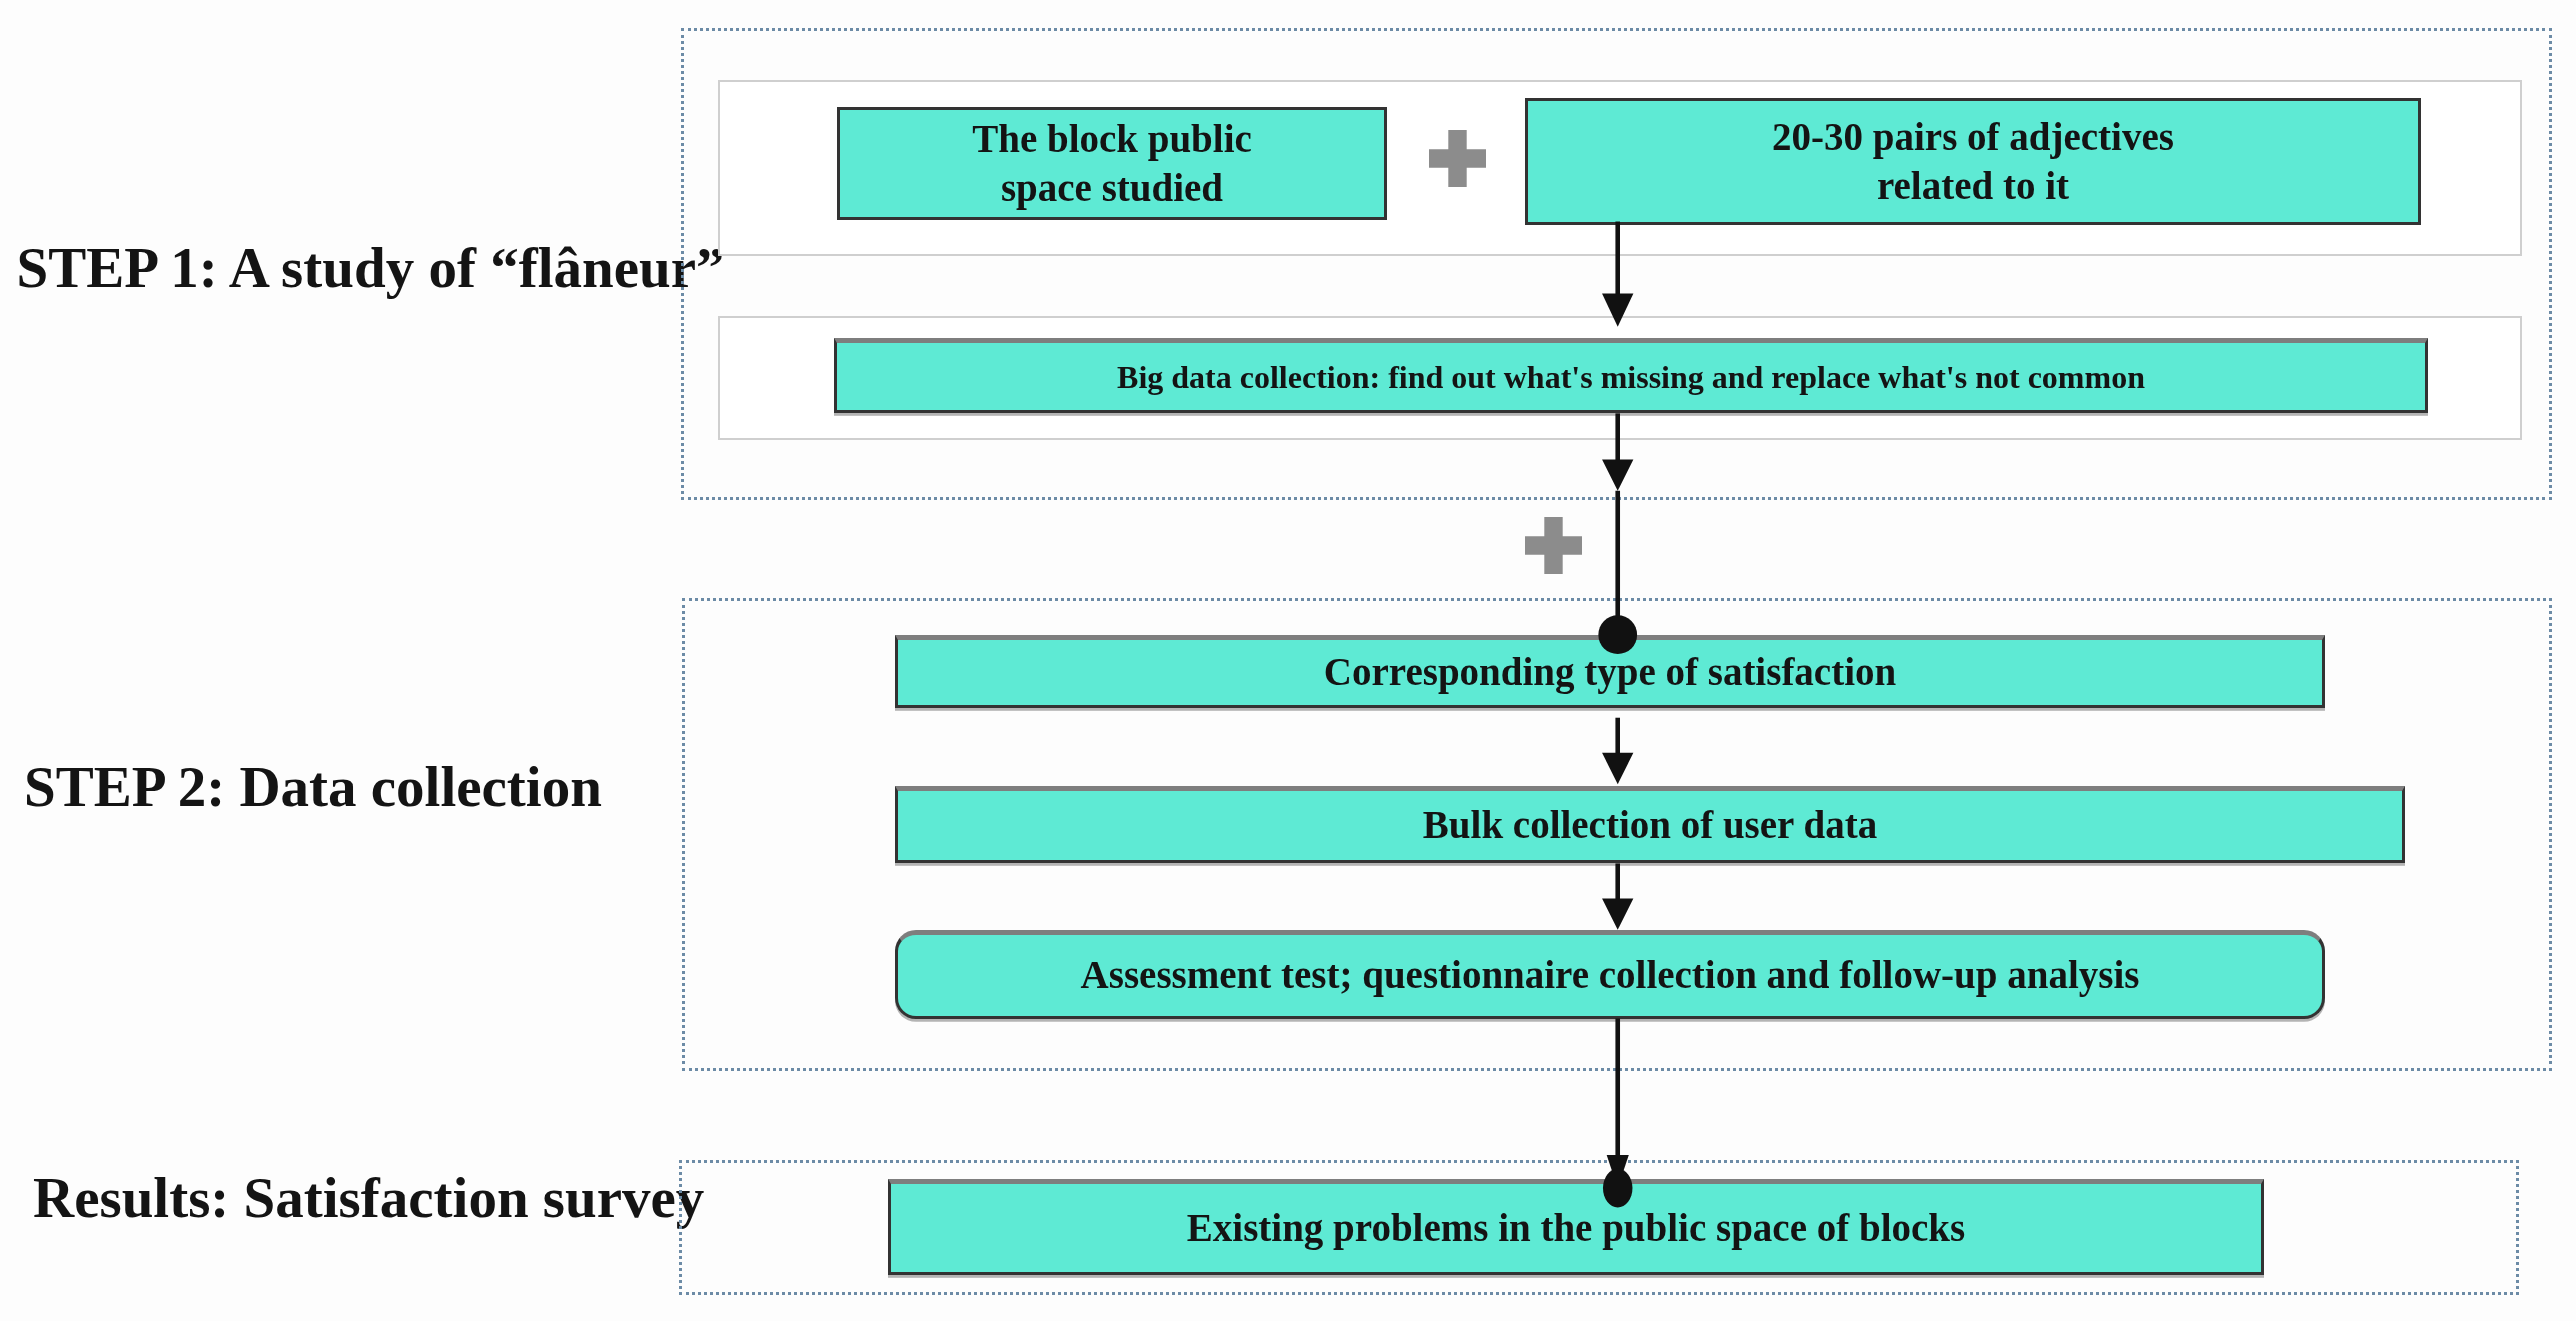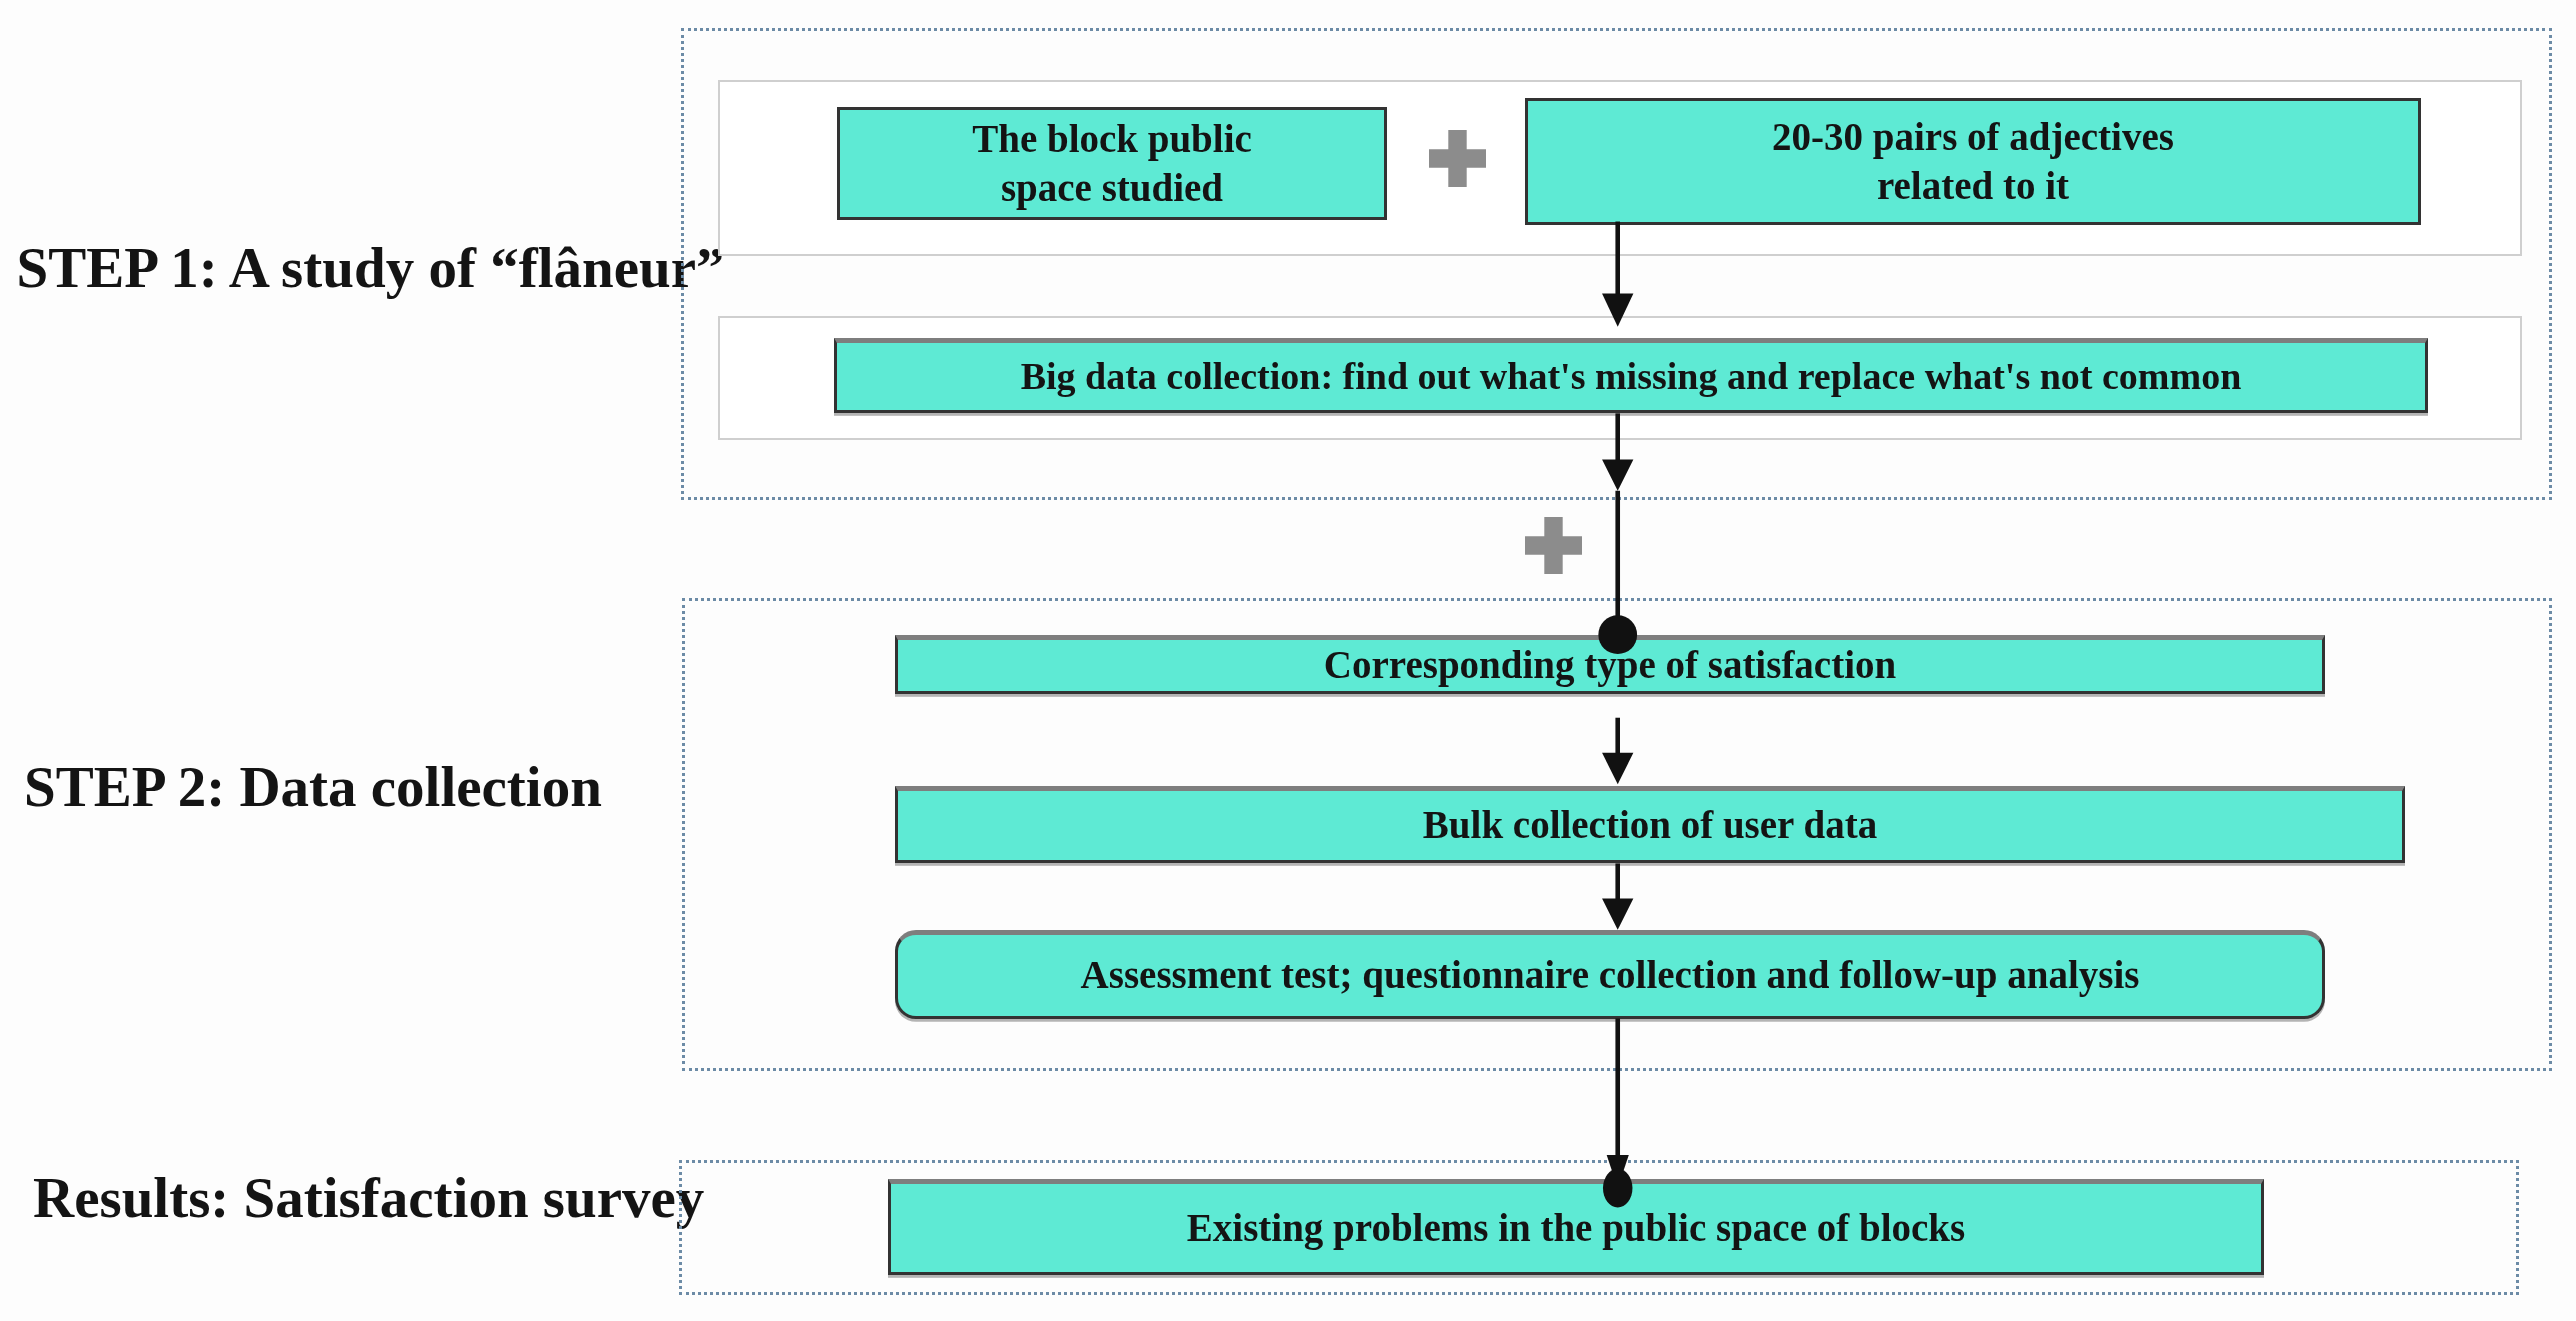--- a/index.html
+++ b/index.html
@@ -71,25 +71,25 @@
   <div class="wrapper" style="left:718px;top:80px;width:1800px;height:172px;"></div>
 
   <div class="node" style="left:837px;top:107px;width:550px;height:113px;">The block public
 space studied</div>
 
   <div class="node" style="left:1525px;top:98px;width:896px;height:127px;">20-30 pairs of adjectives
 related to it</div>
 
   <div class="wrapper" style="left:718px;top:316px;width:1800px;height:120px;"></div>
 
-  <div class="node wide" style="left:834px;top:338px;width:1594px;height:75px;font-size:38px;">Big data collection: find out what's missing and replace what's not common</div>
+  <div class="node wide" style="left:834px;top:338px;width:1594px;height:75px;font-size:32px;">Big data collection: find out what's missing and replace what's not common</div>
 
   <div class="dotted-box" style="left:682px;top:598px;width:1864px;height:467px;"></div>
 
-  <div class="node wide" style="left:895px;top:635px;width:1430px;height:59px;">Corresponding type of satisfaction</div>
+  <div class="node wide" style="left:895px;top:635px;width:1430px;height:73px;">Corresponding type of satisfaction</div>
 
   <div class="node wide" style="left:895px;top:786px;width:1510px;height:77px;">Bulk collection of user data</div>
 
   <div class="node wide" style="left:895px;top:930px;width:1430px;height:89px;border-radius:21px;">Assessment test; questionnaire collection and follow-up analysis</div>
 
   <div class="dotted-box" style="left:679px;top:1160px;width:1834px;height:129px;"></div>
 
   <div class="node wide" style="left:888px;top:1179px;width:1376px;height:96px;">Existing problems in the public space of blocks</div>
 
   <div class="plus-wrap" style="left:1429px;top:130px;">

